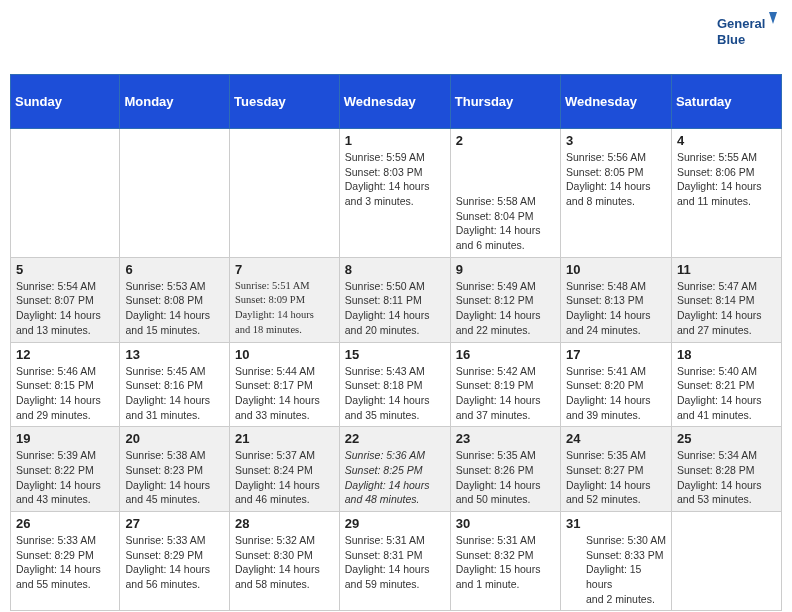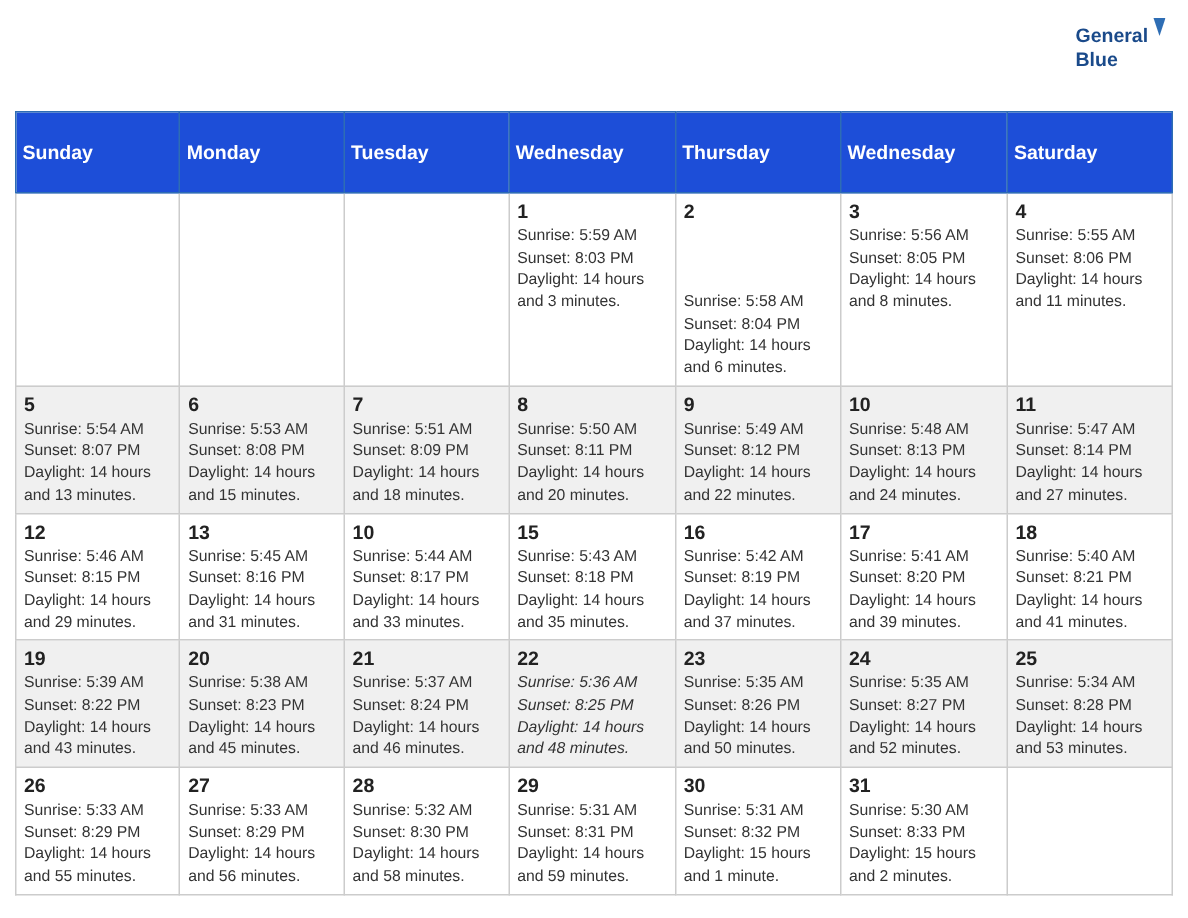--- a/index.html
+++ b/index.html
@@ -150,21 +150,21 @@
         </td>
         <td>
           <span class="day-num">6</span>
           <div class="day-info" style="white-space: pre-line;">Sunrise: 5:53 AM
 Sunset: 8:08 PM
 Daylight: 14 hours
 and 15 minutes.</div>
         </td>
         <td>
           <span class="day-num">7</span>
-          <div class="day-info" style="white-space: pre-line;">Sunrise: 5:51 AM
+          <div class="day-info" style="white-space: pre-line; font-family: Liberation Serif, serif;">Sunrise: 5:51 AM
 Sunset: 8:09 PM
 Daylight: 14 hours
 and 18 minutes.</div>
         </td>
         <td>
           <span class="day-num">8</span>
           <div class="day-info" style="white-space: pre-line;">Sunrise: 5:50 AM
 Sunset: 8:11 PM
 Daylight: 14 hours
 and 20 minutes.</div>
@@ -324,21 +324,21 @@
         </td>
         <td>
           <span class="day-num">30</span>
           <div class="day-info" style="white-space: pre-line;">Sunrise: 5:31 AM
 Sunset: 8:32 PM
 Daylight: 15 hours
 and 1 minute.</div>
         </td>
         <td>
           <span class="day-num">31</span>
-          <div class="day-info" style="white-space: pre-line;">Sunrise: 5:30 AM
+          <div class="day-info" style="white-space: pre-line; margin-left: 20px;">Sunrise: 5:30 AM
 Sunset: 8:33 PM
 Daylight: 15 hours
 and 2 minutes.</div>
         </td>
         <td class="empty-cell"></td>
       </tr>
     </tbody>
 </table>
 
 </body></html>

